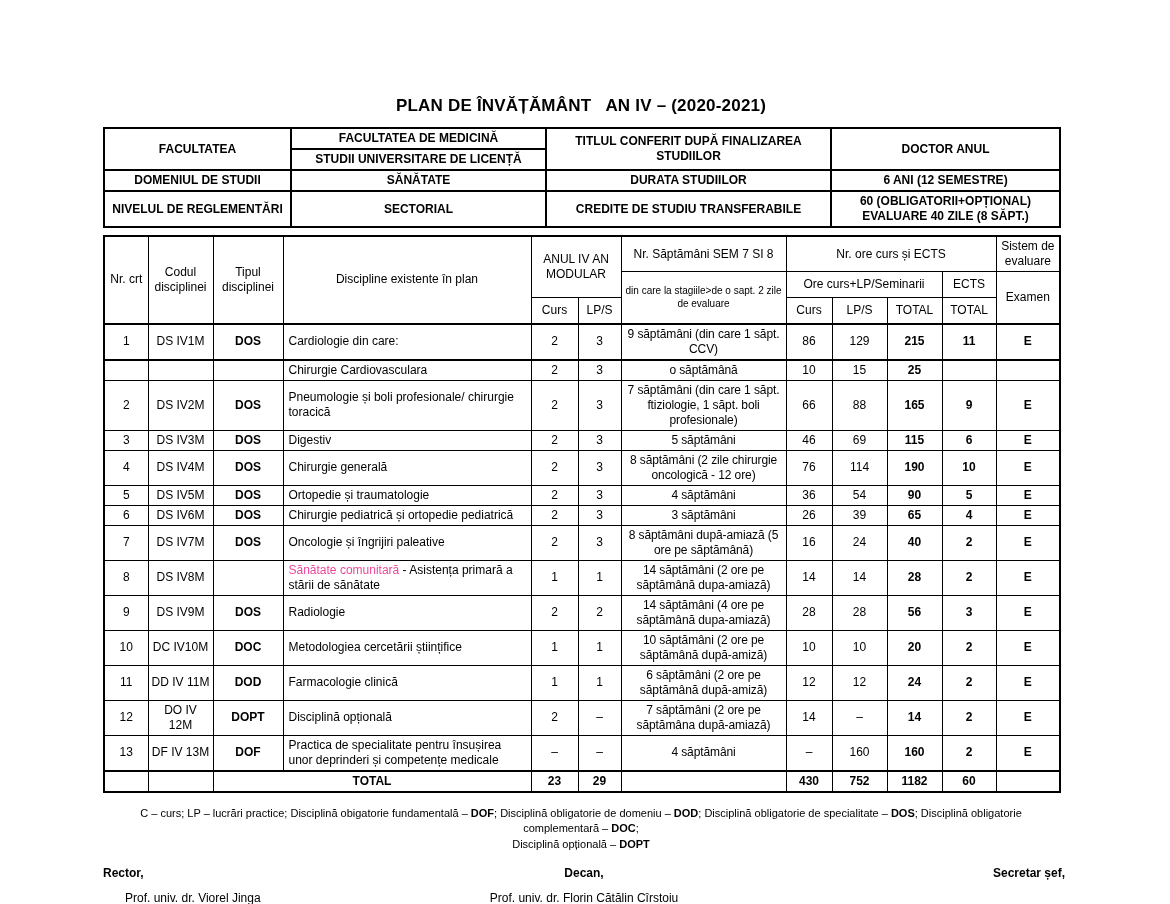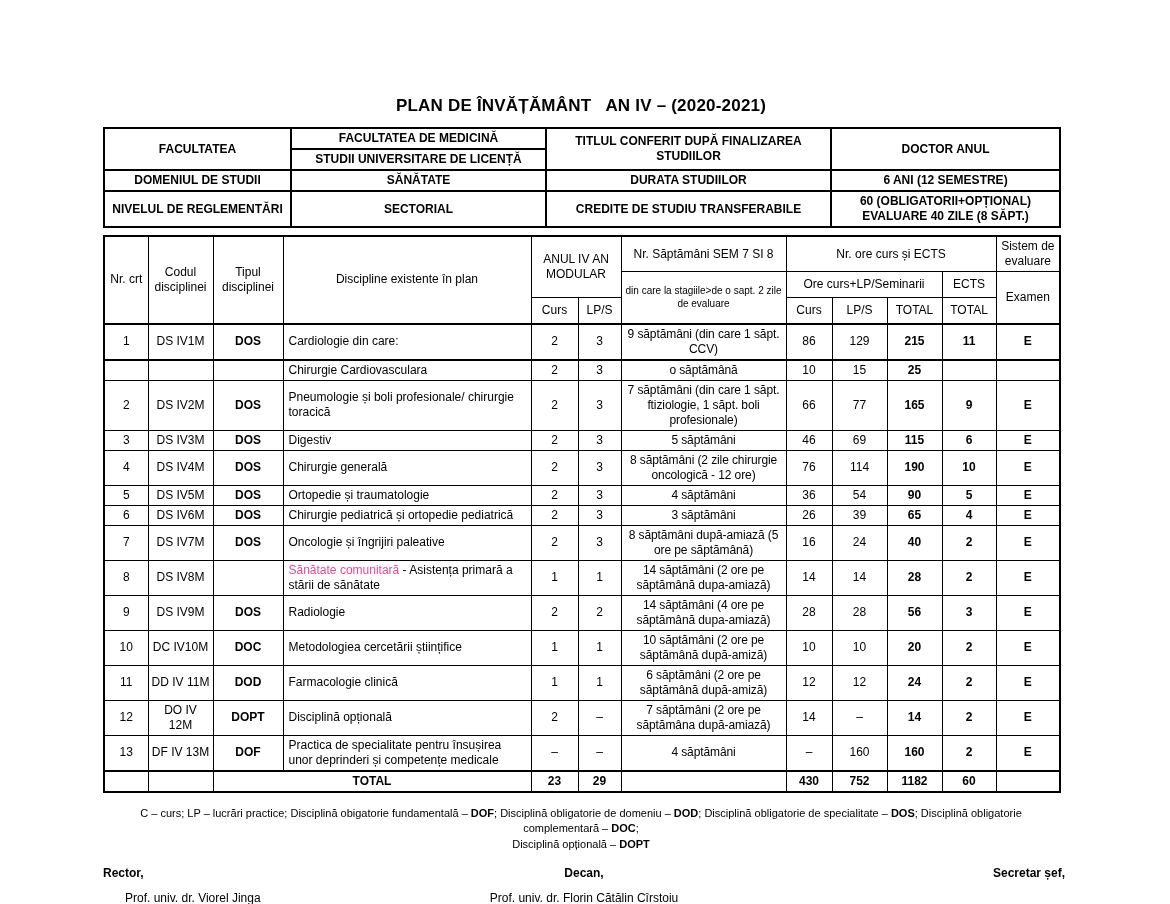--- a/index.html
+++ b/index.html
@@ -170,21 +170,21 @@
         </tr>
         <tr>
           <td class="cell-nr">2</td>
           <td class="cell-cod">DS IV2M</td>
           <td class="bold">DOS</td>
           <td class="cell-disc">Pneumologie și boli profesionale/ chirurgie toracică</td>
           <td>2</td>
           <td>3</td>
           <td class="cell-sapt">7 săptămâni (din care 1 săpt. ftiziologie, 1 săpt. boli profesionale)</td>
           <td>66</td>
-          <td>77</td>
+          <td>88</td>
           <td class="bold">165</td>
           <td class="bold">9</td>
           <td class="bold">E</td>
         </tr>
         <tr>
           <td class="cell-nr">3</td>
           <td class="cell-cod">DS IV3M</td>
           <td class="bold">DOS</td>
           <td class="cell-disc">Digestiv</td>
           <td>2</td>

